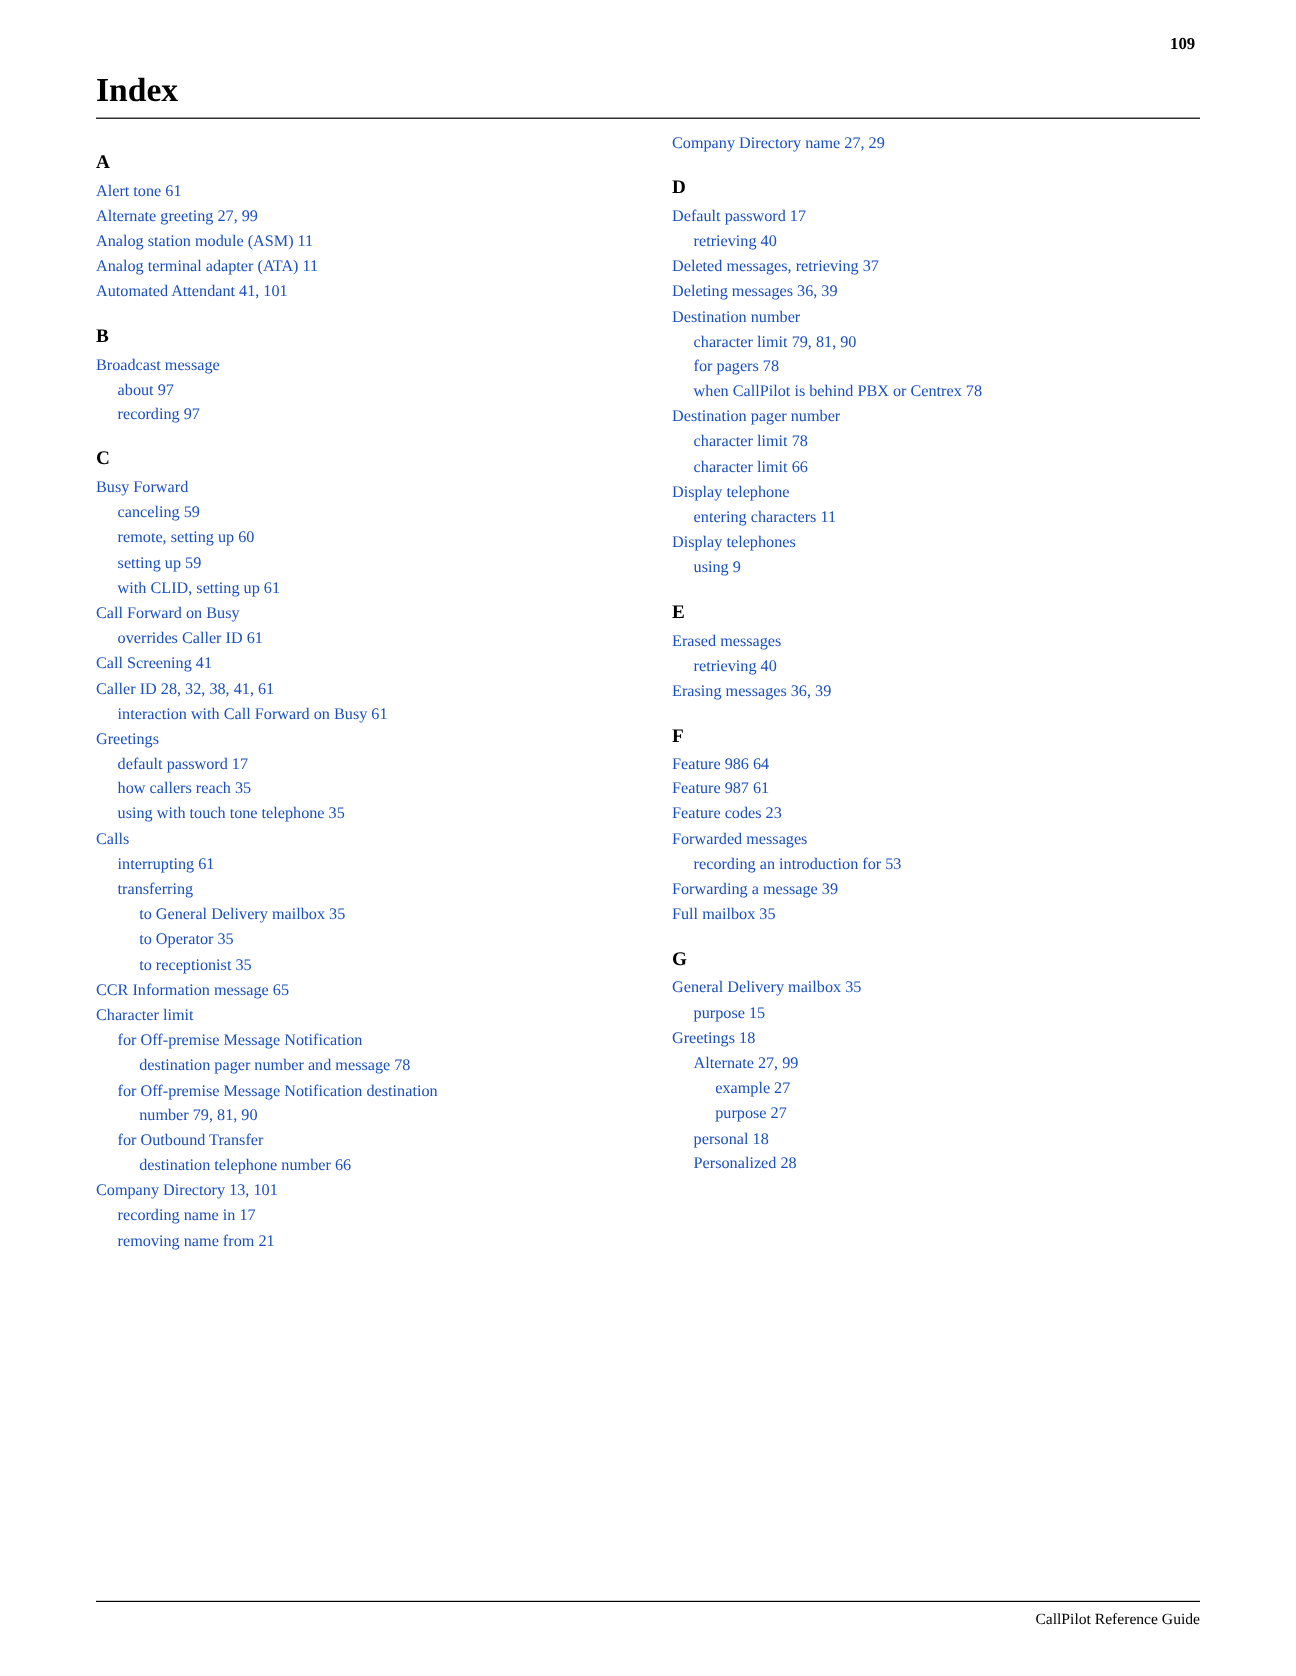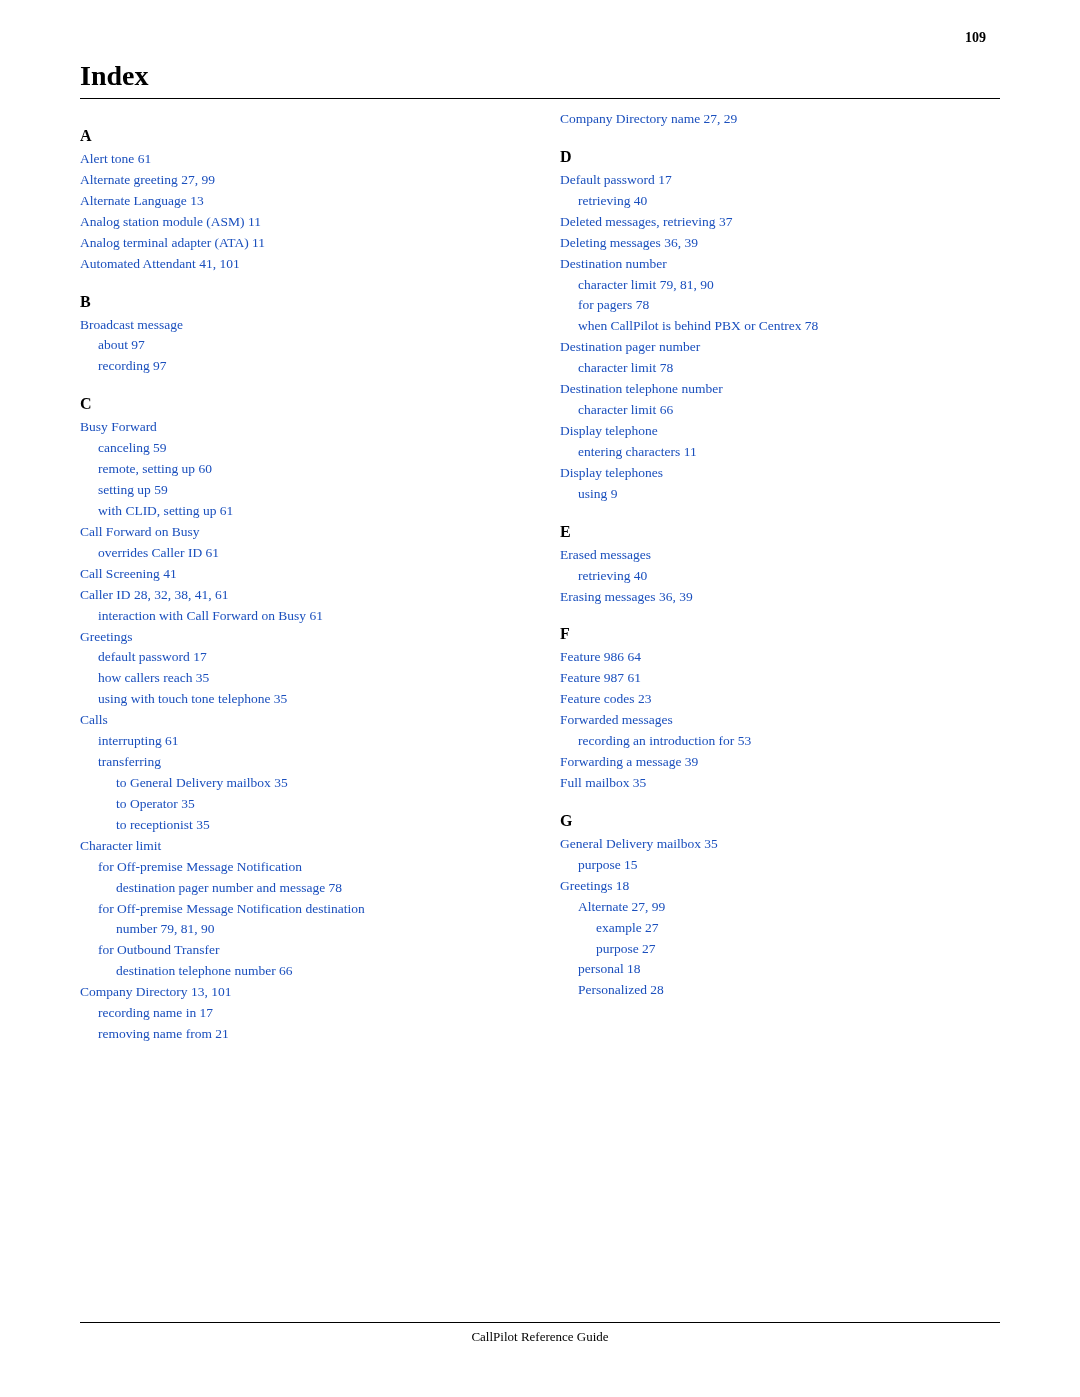--- a/index.html
+++ b/index.html
@@ -16,21 +16,21 @@
     .page-container {
       width: 1080px;
       min-height: 1397px;
       padding: 40px 80px 60px 80px;
       position: relative;
     }
 
     .page-number {
       position: absolute;
       top: 30px;
-      right: 94px;
+      right: 84px;
       font-weight: bold;
       font-size: 14px;
       color: #000;
     }
 
     .page-title {
       font-size: 28px;
       font-weight: bold;
       color: #000;
       margin-top: 20px;
@@ -67,47 +67,46 @@
     .index-entry.indent1 {
       padding-left: 18px;
     }
 
     .index-entry.indent2 {
       padding-left: 36px;
     }
 
     .footer-bar {
       position: absolute;
-      bottom: 52px;
+      bottom: 40px;
       left: 80px;
       right: 80px;
       border-top: 1px solid #000;
       padding-top: 6px;
       display: flex;
-      justify-content: center;
+      justify-content: flex-end;
       font-size: 13px;
       color: #000;
     }
   </style>
 </head>
 <body>
 
 <div class="page-container">
 
   <div class="page-number">109</div>
 
   <div class="page-title">Index</div>
 
   <div class="two-col">
 
     <div class="col" id="left-col">
     <div class="section-letter">A</div>
         <span class="index-entry">Alert tone   61</span>
         <span class="index-entry">Alternate greeting   27, 99</span>
-        <span class="index-entry">Alternate Language   13</span>
         <span class="index-entry">Analog station module (ASM)   11</span>
         <span class="index-entry">Analog terminal adapter (ATA)   11</span>
         <span class="index-entry">Automated Attendant   41, 101</span>
         <div class="section-letter">B</div>
         <span class="index-entry">Broadcast message</span>
         <span class="index-entry indent1">about   97</span>
         <span class="index-entry indent1">recording   97</span>
         <div class="section-letter">C</div>
         <span class="index-entry">Busy Forward</span>
         <span class="index-entry indent1">canceling   59</span>
@@ -122,20 +121,21 @@
         <span class="index-entry">Greetings</span>
         <span class="index-entry indent1">default password   17</span>
         <span class="index-entry indent1">how callers reach   35</span>
         <span class="index-entry indent1">using with touch tone telephone   35</span>
         <span class="index-entry">Calls</span>
         <span class="index-entry indent1">interrupting   61</span>
         <span class="index-entry indent1">transferring</span>
         <span class="index-entry indent2">to General Delivery mailbox   35</span>
         <span class="index-entry indent2">to Operator   35</span>
         <span class="index-entry indent2">to receptionist   35</span>
+        <span class="index-entry">CCR Information message   65</span>
         <span class="index-entry">Character limit</span>
         <span class="index-entry indent1">for Off-premise Message Notification</span>
         <span class="index-entry indent2">destination pager number and message   78</span>
         <span class="index-entry indent1">for Off-premise Message Notification destination</span>
         <span class="index-entry indent2">number   79, 81, 90</span>
         <span class="index-entry indent1">for Outbound Transfer</span>
         <span class="index-entry indent2">destination telephone number   66</span>
         <span class="index-entry">Company Directory   13, 101</span>
         <span class="index-entry indent1">recording name in   17</span>
         <span class="index-entry indent1">removing name from   21</span>
@@ -147,21 +147,20 @@
         <span class="index-entry">Default password   17</span>
         <span class="index-entry indent1">retrieving   40</span>
         <span class="index-entry">Deleted messages, retrieving   37</span>
         <span class="index-entry">Deleting messages   36, 39</span>
         <span class="index-entry">Destination number</span>
         <span class="index-entry indent1">character limit   79, 81, 90</span>
         <span class="index-entry indent1">for pagers   78</span>
         <span class="index-entry indent1">when CallPilot is behind PBX or Centrex   78</span>
         <span class="index-entry">Destination pager number</span>
         <span class="index-entry indent1">character limit   78</span>
-        <span class="index-entry">Destination telephone number</span>
         <span class="index-entry indent1">character limit   66</span>
         <span class="index-entry">Display telephone</span>
         <span class="index-entry indent1">entering characters   11</span>
         <span class="index-entry">Display telephones</span>
         <span class="index-entry indent1">using   9</span>
         <div class="section-letter">E</div>
         <span class="index-entry">Erased messages</span>
         <span class="index-entry indent1">retrieving   40</span>
         <span class="index-entry">Erasing messages   36, 39</span>
         <div class="section-letter">F</div>

